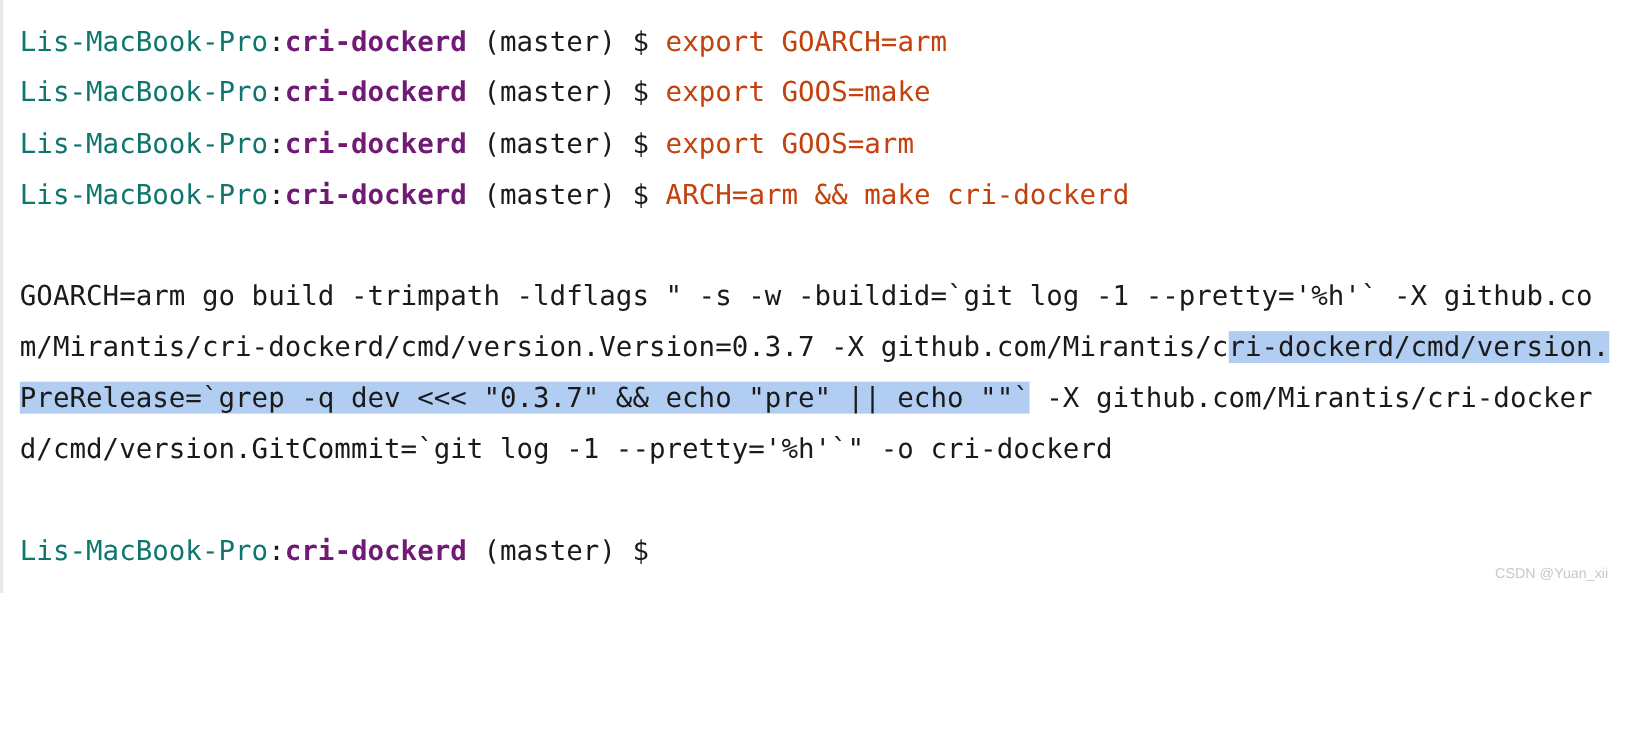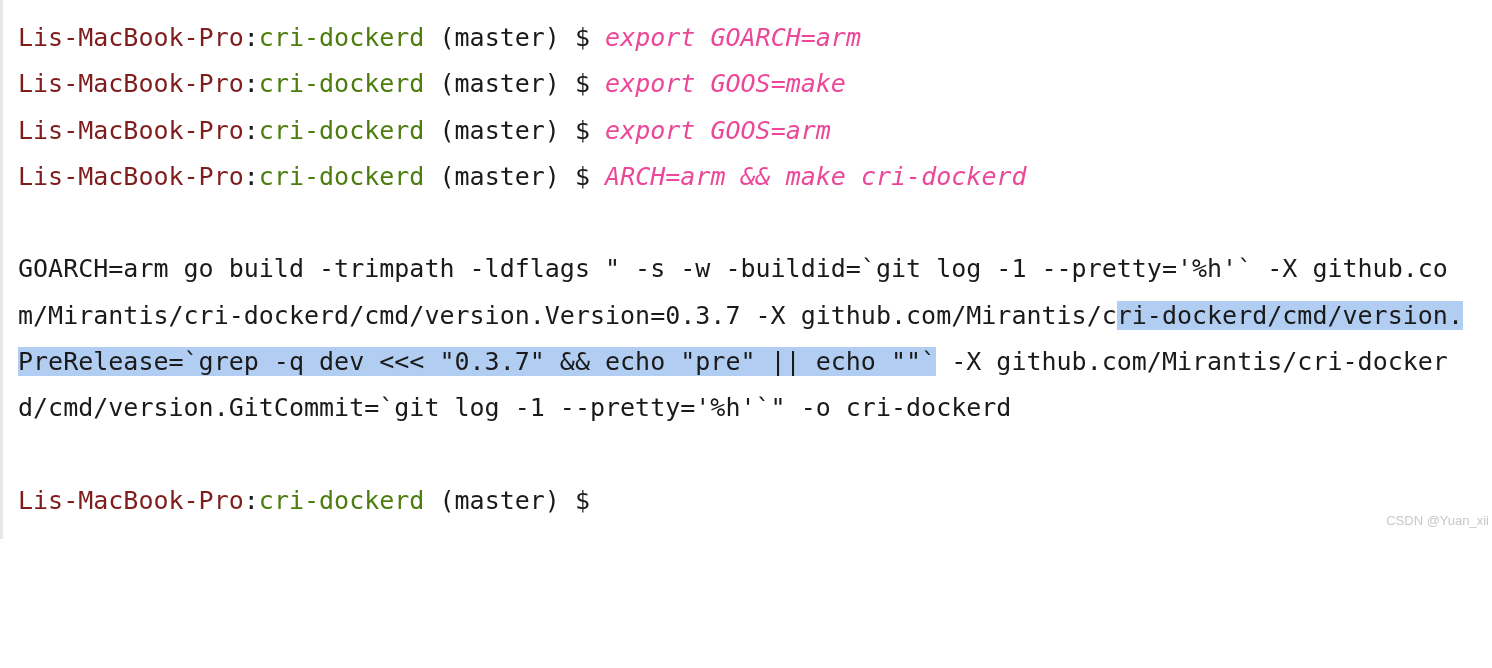--- a/index.html
+++ b/index.html
@@ -10,34 +10,34 @@
       font-size: 25px;
       line-height: 1.85;
       color: #1a1a1a;
       position: relative;
       overflow: hidden;
     }
     .terminal-output {
       white-space: pre-wrap;
       word-break: break-all;
     }
-    .host { color: #7f1d1d; }
+    .host { color: #0f766e; }
     .colon { color: #1a1a1a; }
-    .dir { color: #4d7c0f; }
+    .dir { color: #701a75; font-weight: bold; }
     .branch { color: #1a1a1a; }
     .dollar { color: #1a1a1a; }
-    .cmd { color: #ec4899; font-style: italic; }
+    .cmd { color: #c2410c; }
     .output-text { color: #1a1a1a; }
     .selected {
       background-color: #b1cdf2;
     }
     .watermark {
       position: absolute;
       bottom: 6px;
-      right: 3px;
+      right: 30px;
       font-size: 13px;
       color: #c8c8c8;
       font-family: -apple-system, Arial, sans-serif;
       font-weight: 400;
     }
     .left-border {
       position: absolute;
       left: 0;
       top: 0;
       bottom: 0;

